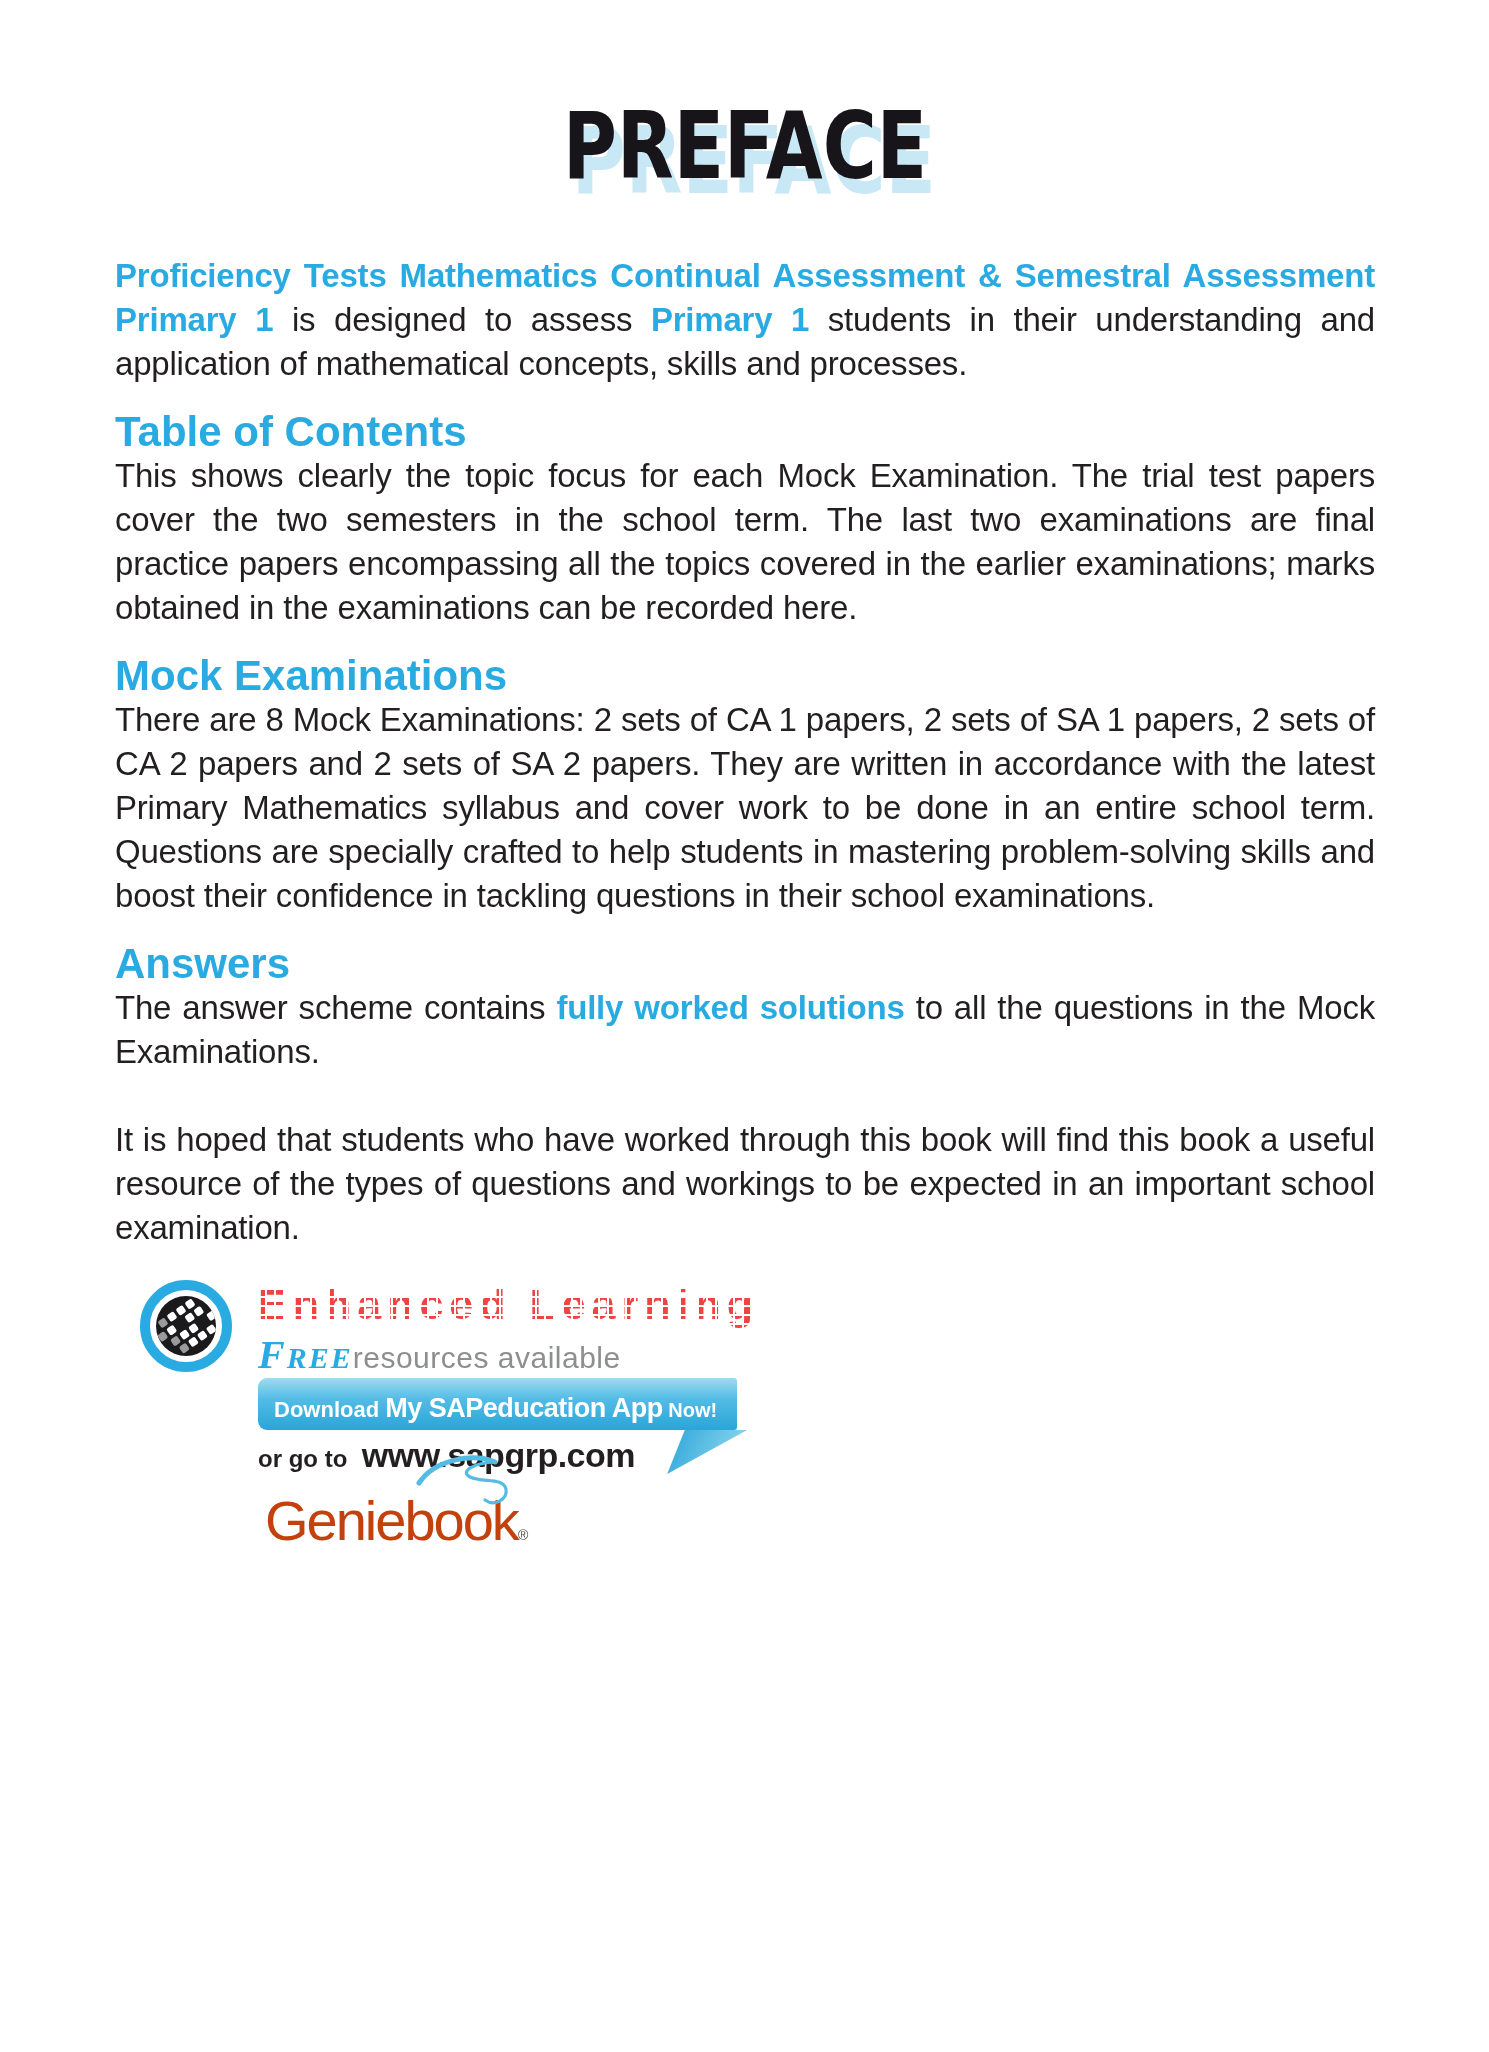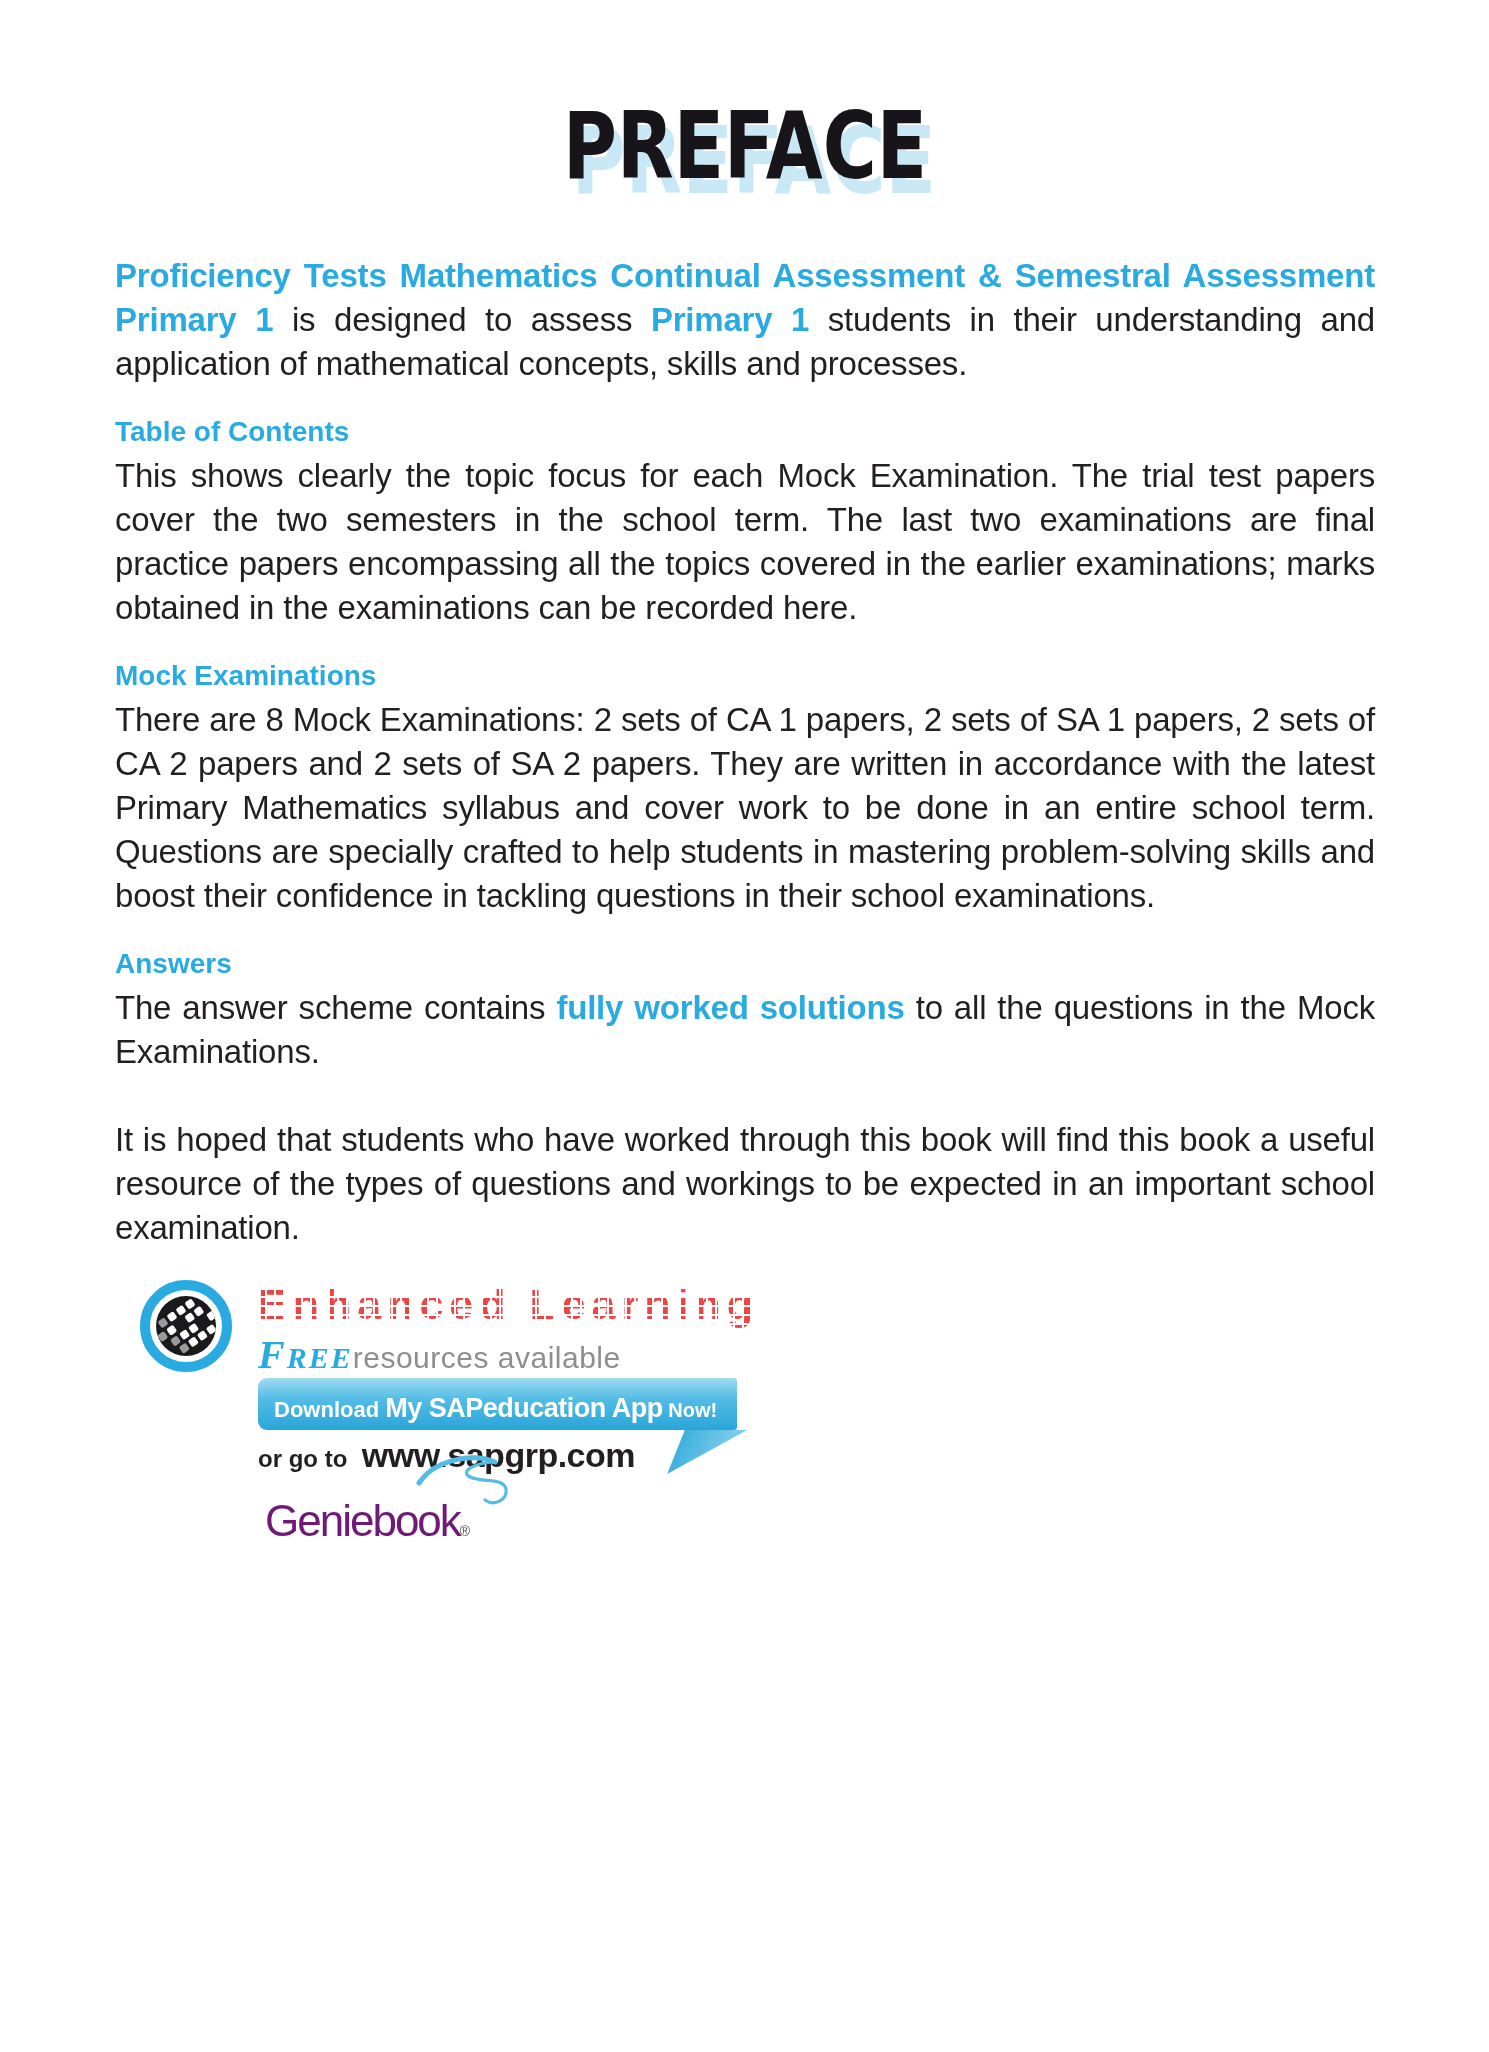--- a/index.html
+++ b/index.html
@@ -15,21 +15,21 @@
     font-size:92px;line-height:90px;letter-spacing:0;color:#17141a;
     transform:scaleX(.8);
     text-shadow:11px 15px 0 #c9e8f6;
   }
   
   .body-p{font-size:33px;line-height:44px;margin:0;text-align:justify;letter-spacing:-.2px;}
   .intro{margin-top:62px;}
   .closing{margin-top:44px;}
   .cyan{color:#29abe2;}
   .b{font-weight:bold;}
-  h2.sect{font-size:28px;line-height:44px;margin:24px 0 0;color:#29abe2;font-weight:bold;}
+  h2.sect{font-size:42px;line-height:44px;margin:24px 0 0;color:#29abe2;font-weight:bold;}
   
   .el-block{display:flex;align-items:flex-start;margin:30px 0 0 25px;}
   .globe{flex:none;width:92px;height:92px;border-radius:50%;border:10px solid #29abe2;
          box-sizing:border-box;background:#fff;display:flex;align-items:center;justify-content:center;}
   .globe-inner{width:60px;height:60px;border-radius:50%;background:#1a191b;
                display:flex;align-items:center;justify-content:center;overflow:hidden;}
   .pxwrap{transform:rotate(-35deg);}
   .pxrow{display:flex;}
   .pxrow.shift{margin-left:8px;}
   .px{width:8px;height:8px;border-radius:2px;background:#fff;margin:1.5px;}
@@ -56,21 +56,21 @@
   .banner-tail{position:absolute;top:100%;right:-10px;width:80px;height:44px;
                background:linear-gradient(115deg,#2aa5d8 0%,#7fcfec 75%);
                clip-path:polygon(0 100%,22% 0,100% 0);}
   .orgoto{margin-top:6px;white-space:nowrap;}
   .orgoto .small{font-size:24px;font-weight:bold;}
   .orgoto .url{font-size:34px;font-weight:bold;letter-spacing:-.5px;margin-left:10px;}
   .nonroutine{margin:16px 0 0 145px;}
   
   .gb-block{display:flex;margin:18px 0 0 150px;}
   .gb-left{position:relative;width:230px;flex:none;}
-  .gb-word{font-size:44px;line-height:56px;color:#701a75;letter-spacing:-2px;white-space:nowrap;}
+  .gb-word{font-size:56px;line-height:56px;color:#c2410c;letter-spacing:-2px;white-space:nowrap;}
   .gb-reg{font-size:14px;color:#4d4d4f;}
   .gb-swirl{position:absolute;top:-40px;right:-20px;width:100px;height:60px;}
   .gb-right{flex:1;margin-left:18px;}
   .gb-right h3{margin:0;font-size:33px;line-height:42px;color:#29abe2;font-weight:bold;}
   .gb-right p{margin:0;}
 </style>
 </head>
 <body>
 
 <div class="page">

